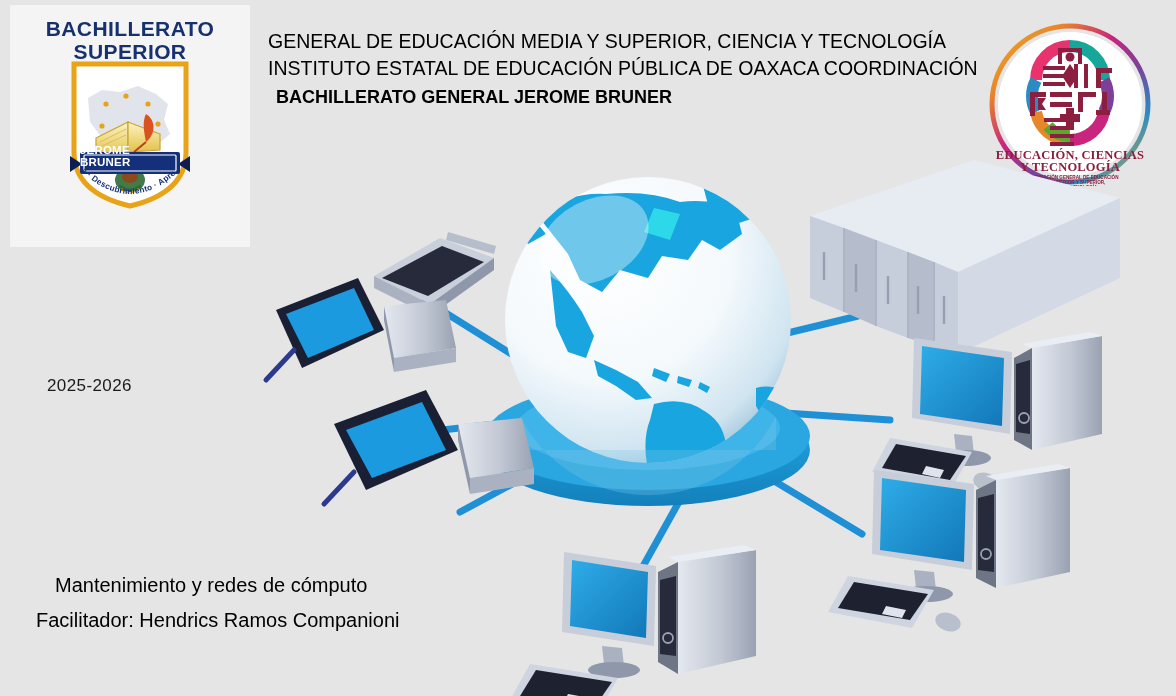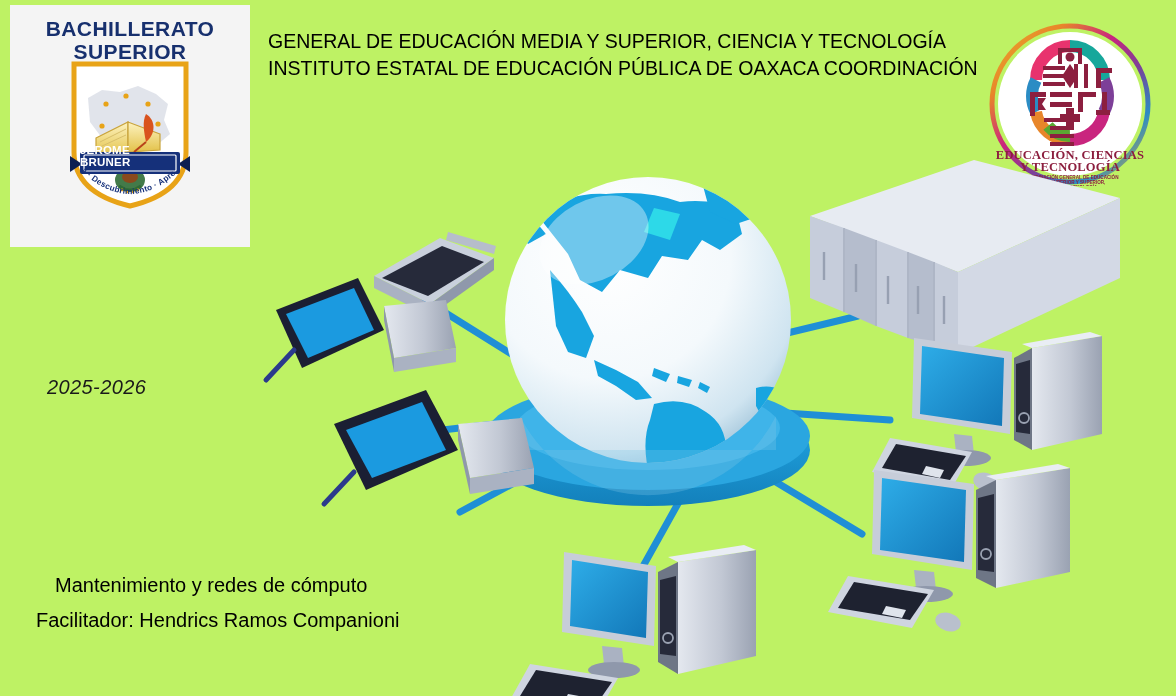--- a/index.html
+++ b/index.html
@@ -5,21 +5,21 @@
   * { box-sizing: border-box; margin: 0; padding: 0; }
   html, body {
     width: 1176px; height: 696px;
     background: #ffffff;
     font-family: "Liberation Sans", sans-serif;
     overflow: hidden;
   }
   #slide {
     position: relative;
     width: 1176px; height: 696px;
-    background: #bef264;
+    background: #e5e5e5;
   }
 
   
   #crest-logo {
     position: absolute; left: 10px; top: 5px;
     width: 240px; height: 242px;
     background: #f4f4f4;
   }
   #crest-title {
     position: absolute; top: 12px; left: 0; width: 100%;
@@ -57,21 +57,21 @@
     padding-left: 8px; margin-top: 2px;
   }
   #hdr-line-4 {
     font-size: 18.5px; line-height: 27px; font-weight: normal;
     padding-left: 9px;
   }
 
   
   #school-year {
     position: absolute; left: 47px; top: 376px;
-    font-size: 20px; color: #1a1a1a; letter-spacing: 0.4px; font-style: italic;
+    font-size: 17px; color: #1a1a1a; letter-spacing: 0.4px;
   }
   #course-title {
     position: absolute; left: 55px; top: 574px;
     font-size: 20px; font-weight: normal; color: #000;
   }
   #facilitator {
     position: absolute; left: 36px; top: 609px;
     font-size: 20px; font-weight: normal; color: #000;
   }
 
@@ -156,20 +156,21 @@
         <text font-size="8.2" font-weight="bold" fill="#15307a" letter-spacing="0.3">
           <textPath href="#mottoPath" startOffset="50%" text-anchor="middle" id="motto-textpath">Cultura · Descubrimiento · Aprendizaje</textPath>
         </text>
       </svg>
     </div>
   </div>
 
   <div id="header-text">
     <div class="hdr-line" id="hdr-line-2">GENERAL DE EDUCACIÓN MEDIA Y SUPERIOR, CIENCIA Y TECNOLOGÍA</div>
     <div class="hdr-line" id="hdr-line-1">INSTITUTO ESTATAL DE EDUCACIÓN PÚBLICA DE OAXACA  COORDINACIÓN</div>
+    <div class="hdr-line" id="hdr-line-3">BACHILLERATO GENERAL JEROME BRUNER</div>
   </div>
 
   <div id="cgemsyt-logo">
     <svg width="164" height="164" viewBox="0 0 164 164">
       <defs>
         <linearGradient id="ringGrad" x1="0" y1="0" x2="1" y2="1">
           <stop offset="0%" stop-color="#e8b02a"></stop>
           <stop offset="22%" stop-color="#e8862a"></stop>
           <stop offset="42%" stop-color="#c9257e"></stop>
           <stop offset="60%" stop-color="#7d3f98"></stop>

